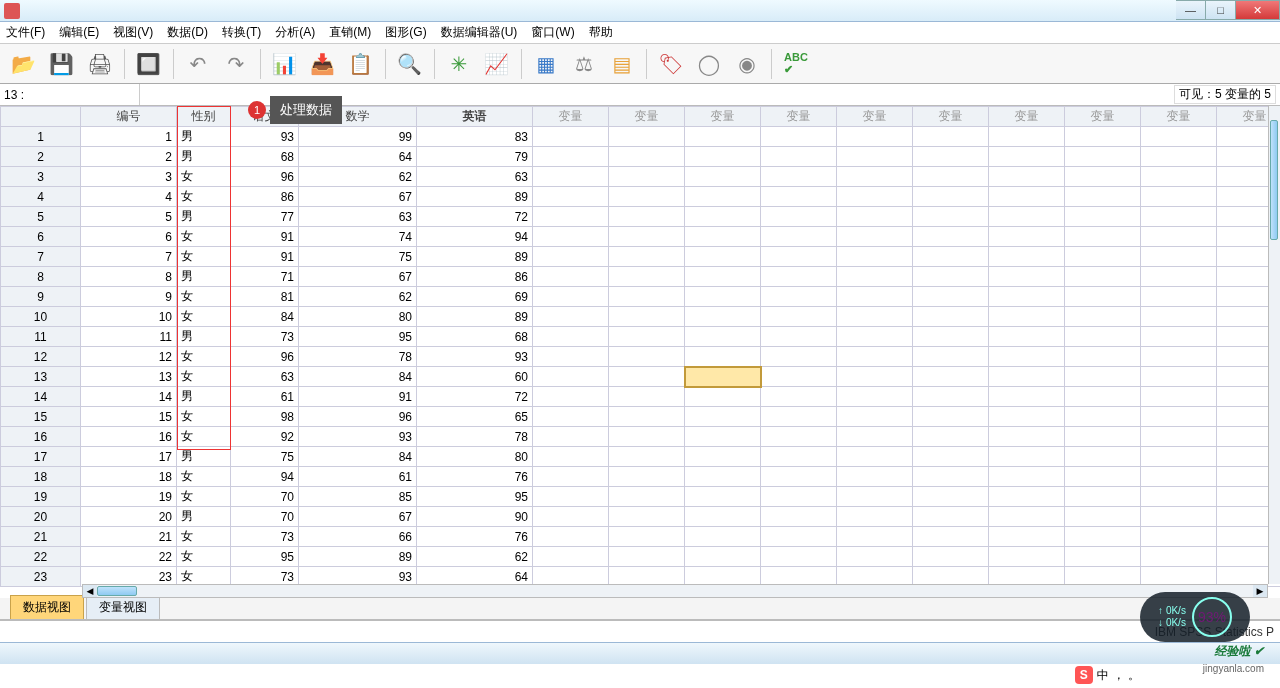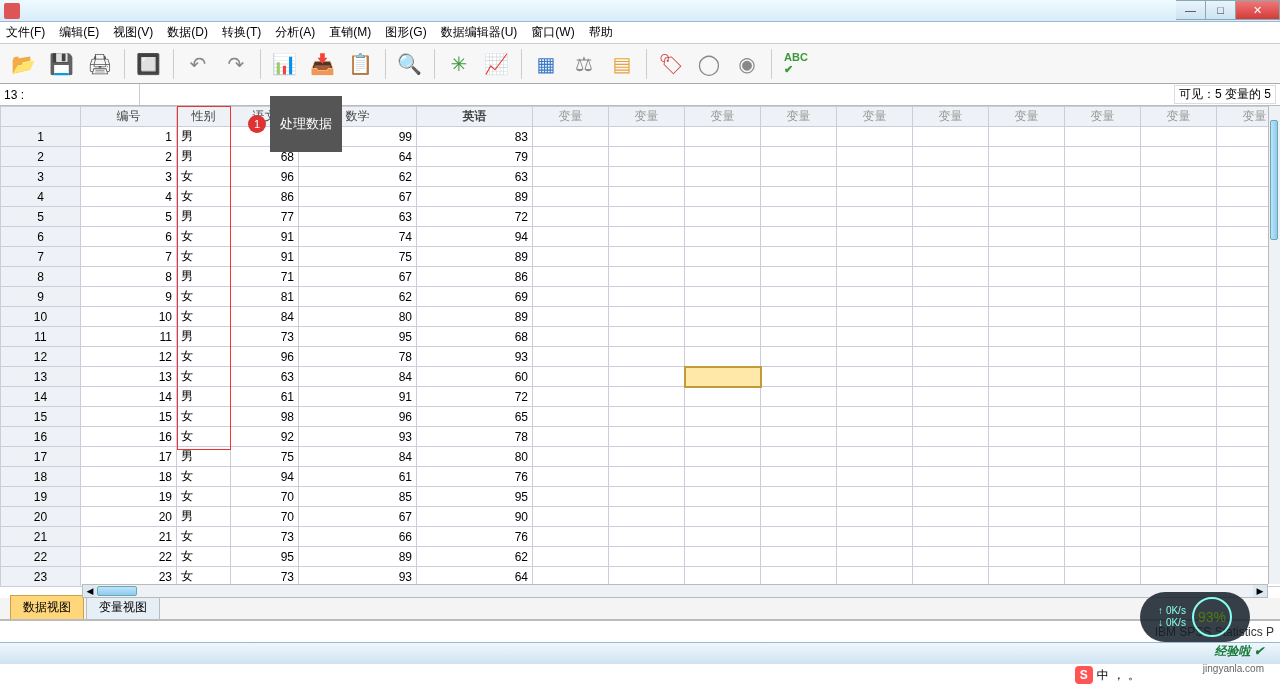--- a/index.html
+++ b/index.html
@@ -12,21 +12,21 @@
 .menubar { height: 22px; display: flex; align-items: center; padding: 0 6px; font-size: 12px; gap: 14px; border-bottom: 1px solid #ccc; }
 .toolbar { height: 40px; border-bottom: 1px solid #aaa; display: flex; align-items: center; padding: 0 8px; gap: 6px; background: #f7f7f7; }
 .tbicon { width: 32px; height: 32px; display: flex; align-items: center; justify-content: center; font-size: 20px; }
 .sep { width: 1px; height: 30px; background: #ccc; margin: 0 2px; }
 .cellref { height: 22px; border-bottom: 1px solid #bbb; display: flex; align-items: center; position: relative; }
 .cellref-label { width: 140px; padding-left: 4px; font-size: 12px; border-right: 1px solid #ccc; height: 100%; display: flex; align-items: center; }
 .cellref-input { flex: 1; height: 100%; border: none; padding-left: 4px; font-size: 12px; }
 .vis { position: absolute; right: 4px; font-size: 12px; background: #fff; border: 1px solid #ddd; padding: 0 4px; }
 .callout { position: absolute; left: 248px; top: 96px; display: flex; align-items: center; z-index: 10; }
 .callout-num { width: 18px; height: 18px; background: #d33; color: #fff; border-radius: 50%; font-size: 11px; display: flex; align-items: center; justify-content: center; margin-right: 4px; }
-.callout-text { background: #555; color: #fff; font-size: 13px; padding: 19px 10px; }
+.callout-text { background: #555; color: #fff; font-size: 13px; padding: 5px 10px; }
 .gridwrap { position: relative; height: 492px; overflow: hidden; }
 table.grid { border-collapse: collapse; table-layout: fixed; width: 1268px; font-size: 12px; }
 table.grid th, table.grid td { border: 1px solid #ccd; height: 20px; padding: 0 4px; overflow: hidden; white-space: nowrap; }
 table.grid th { background: #eef2f6; font-weight: normal; color: #444; }
 table.grid .rownum { background: #eef2f6; text-align: center; width: 80px; }
 table.grid td.dnum { text-align: right; }
 table.grid td.dtxt { text-align: left; }
 .selcell { background: #ffe8a8; border: 2px solid #c29a3a !important; }
 .redbox { position: absolute; border: 1px solid #e33; pointer-events: none; z-index: 5; }
 .hscroll { position: absolute; bottom: 0; left: 82px; right: 12px; height: 14px; background: #eef2f6; border: 1px solid #bbb; }
@@ -35,21 +35,21 @@
 .vscroll { position: absolute; right: 0; top: 0; width: 12px; height: 478px; background: #eef2f6; border-left: 1px solid #bbb; }
 .vscroll-thumb { position: absolute; top: 14px; left: 1px; width: 8px; height: 120px; background: linear-gradient(90deg,#bfe2fb,#8fcaf2); border: 1px solid #6aa; border-radius: 2px; }
 .tabs { height: 22px; display: flex; align-items: flex-end; padding-left: 10px; gap: 2px; border-bottom: 1px solid #bbb; background: #f4f4f4; }
 .tab { padding: 3px 12px; font-size: 12px; border: 1px solid #bbb; border-bottom: none; background: #e6eef6; }
 .tab.active { background: #ffd67a; border-color: #c9a24a; }
 .statusbar { height: 22px; border-top: 1px solid #bbb; display: flex; align-items: center; font-size: 12px; padding: 0 6px; justify-content: flex-end; color: #333; position: relative; }
 .taskbar { height: 22px; background: linear-gradient(#eff7fc,#cfe3f2); border-top: 1px solid #9bb8d6; }
 .watermark { position: absolute; right: 16px; bottom: 28px; font-size: 12px; font-weight: bold; color: #1a7a3a; font-style: italic; z-index: 20; }
 .watermark2 { position: absolute; right: 16px; bottom: 14px; font-size: 10px; color: #666; z-index: 20; }
 .netbadge { position: absolute; right: 30px; bottom: 46px; width: 110px; height: 50px; background: rgba(20,30,40,0.85); border-radius: 30px; color: #8fe; font-size: 10px; display: flex; align-items: center; justify-content: center; z-index: 19; }
-.netbadge .circ { width: 40px; height: 40px; border: 2px solid #8fe; border-radius: 50%; display: flex; align-items: center; justify-content: center; font-size: 14px; color: #4d7c0f; margin-left: 6px; }
+.netbadge .circ { width: 40px; height: 40px; border: 2px solid #8fe; border-radius: 50%; display: flex; align-items: center; justify-content: center; font-size: 14px; color: #701a75; margin-left: 6px; }
 .ime { position: absolute; right: 140px; bottom: 4px; display: flex; align-items: center; gap: 4px; font-size: 12px; z-index: 20; }
 .ime-icon { width: 18px; height: 18px; background: #f55; border-radius: 4px; color: #fff; display: flex; align-items: center; justify-content: center; font-size: 12px; font-weight: bold; }
 </style>
 </head>
 <body>
 
 <div class="titlebar">
   <div class="ticon"></div>
   <div class="winbtns">
     <div>—</div>

